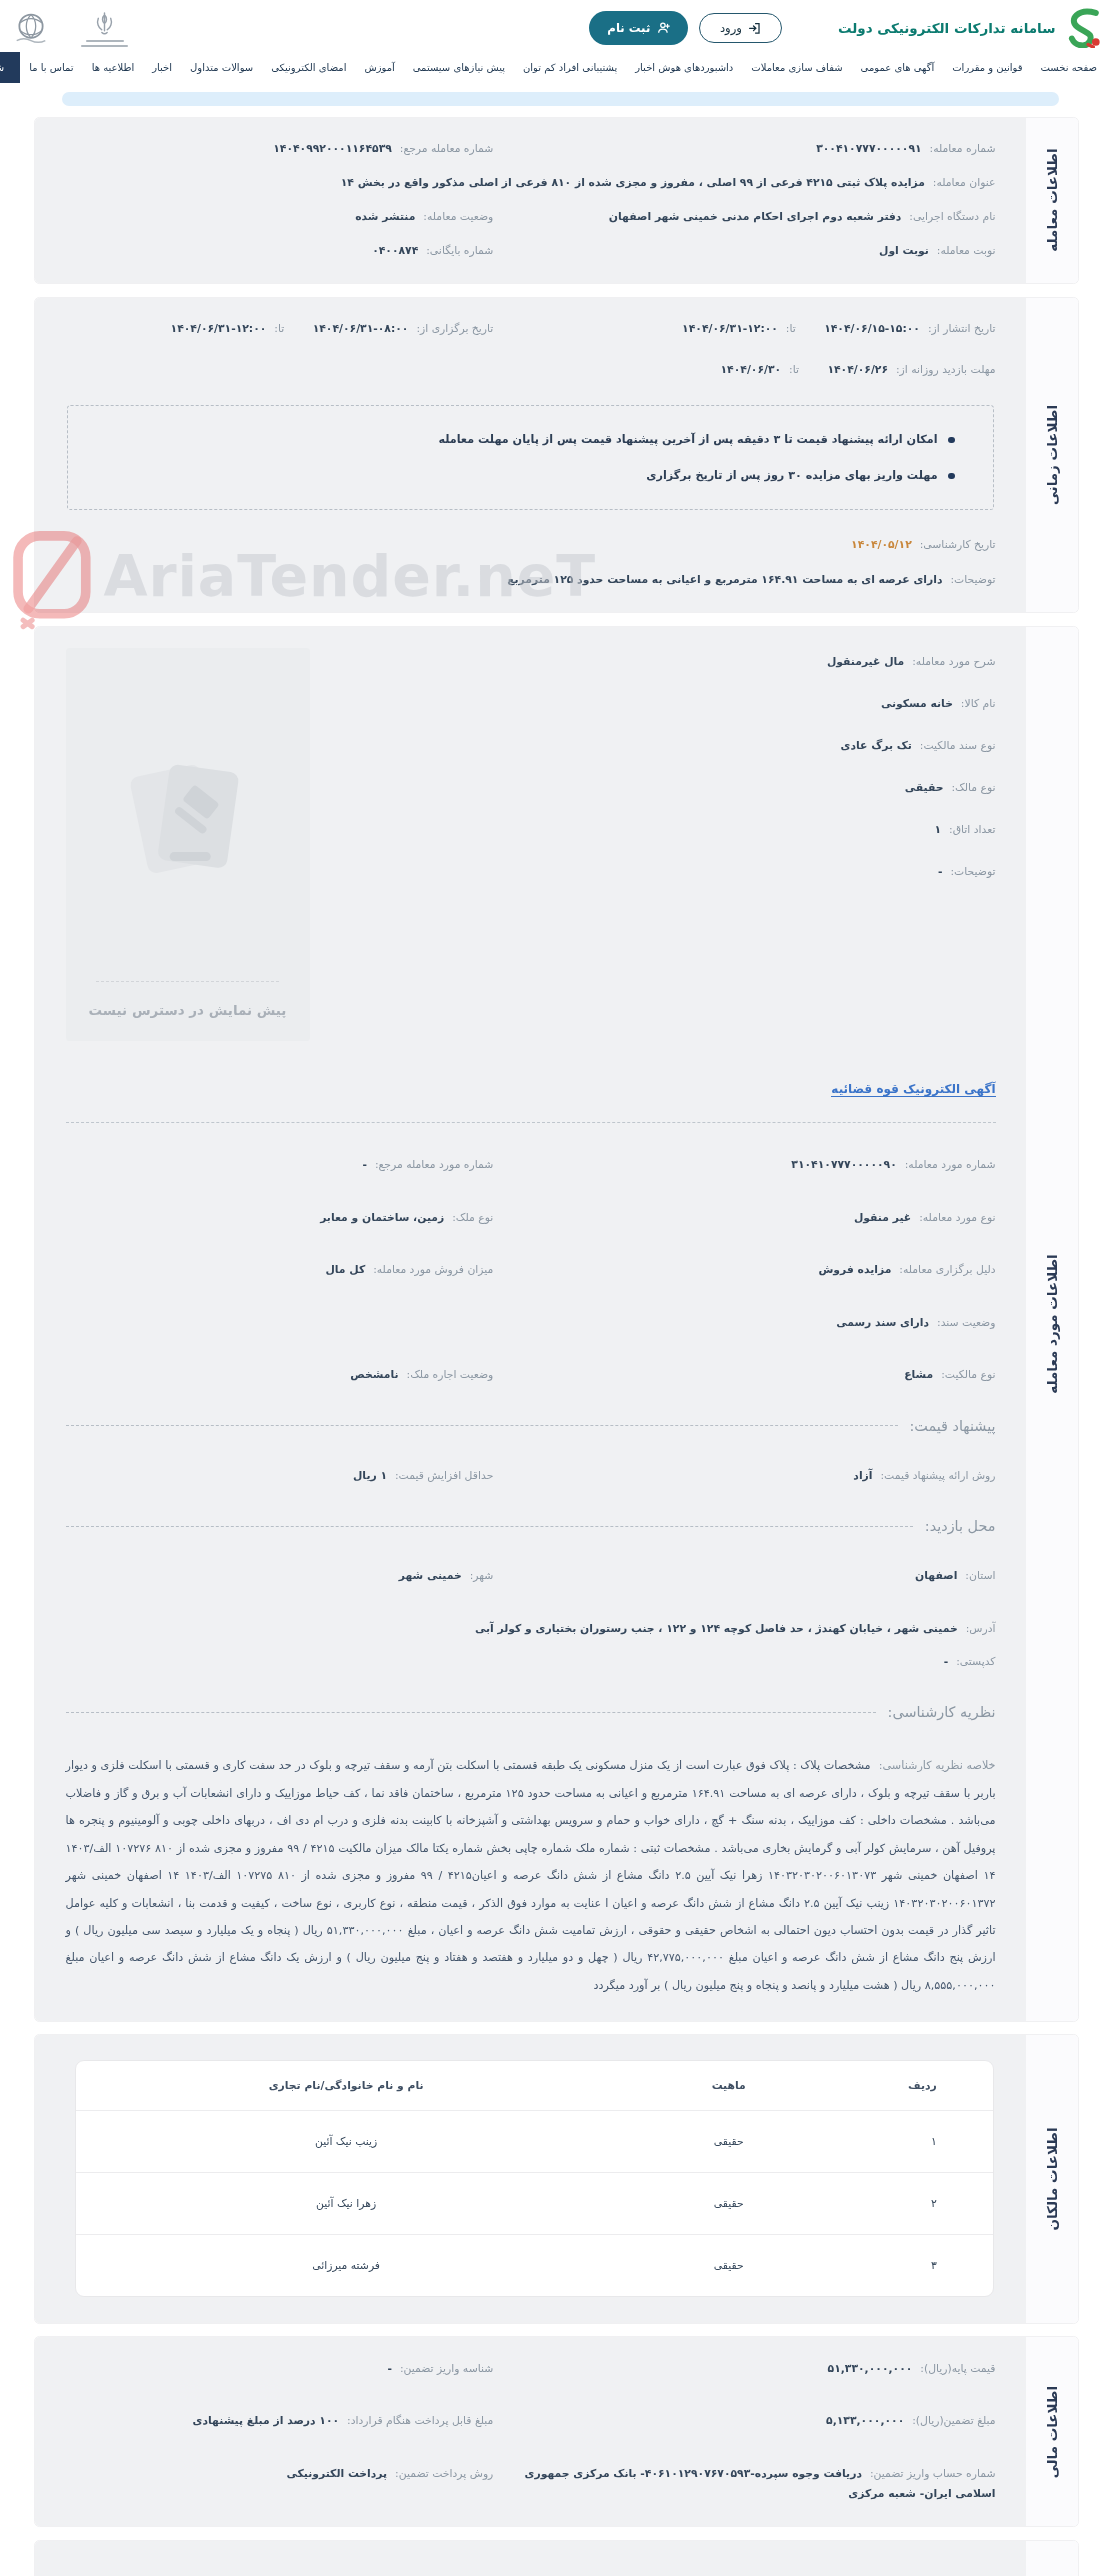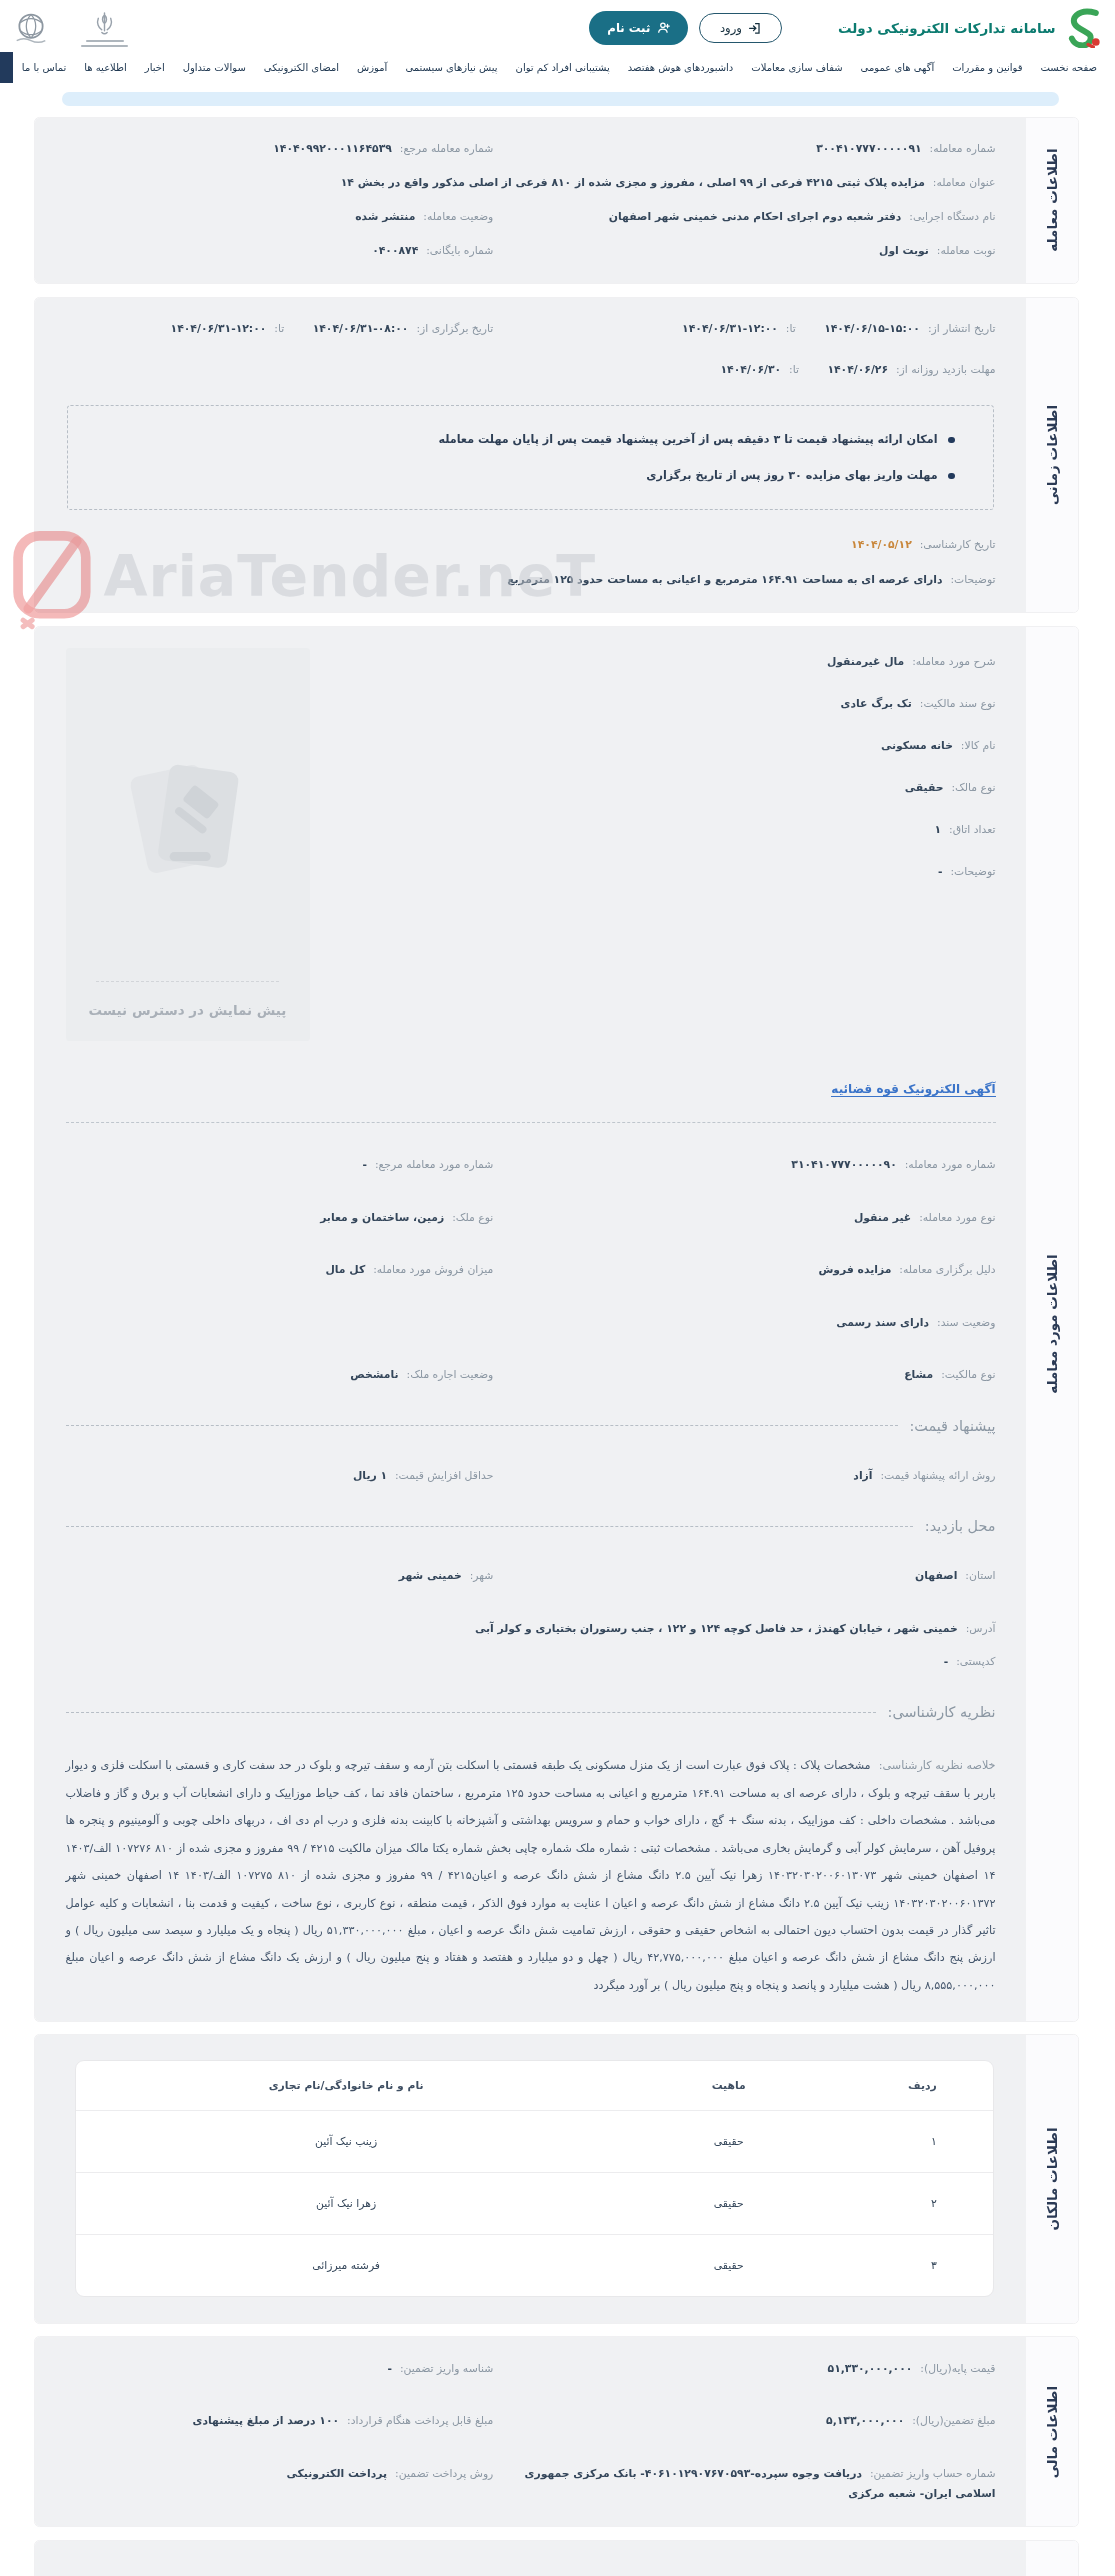--- a/index.html
+++ b/index.html
@@ -139,21 +139,21 @@
         </svg>
       </div>
     </div>
   </header>
 
   <nav class="nav">
     <a>صفحه نخست</a>
     <a>قوانین و مقررات</a>
     <a>آگهی های عمومی</a>
     <a>شفاف سازی معاملات</a>
-    <a>داشبوردهای هوش هفتصد</a>
+    <a>داشبوردهای هوش اخبار</a>
     <a>پشتیبانی افراد کم توان</a>
     <a>پیش نیازهای سیستمی</a>
     <a>آموزش</a>
     <a>امضای الکترونیکی</a>
     <a>سوالات متداول</a>
     <a>اخبار</a>
     <a>اطلاعیه ها</a>
     <a>تماس با ما</a>
     <div class="date-badge">شنبه ۱۵ شهریور ۱۴۰۴</div>
   </nav>
@@ -252,26 +252,26 @@
       </div>
       <div class="card-content">
 
         <div class="subject-top">
           <div class="subject-fields">
             <div class="f">
               <span class="fl">شرح مورد معامله:</span>
               <span class="fv">مال غیرمنقول</span>
             </div>
             <div class="f">
+              <span class="fl">نام کالا:</span>
+              <span class="fv">خانه مسکونی</span>
+            </div>
+            <div class="f">
               <span class="fl">نوع سند مالکیت:</span>
               <span class="fv">تک برگ عادی</span>
-            </div>
-            <div class="f">
-              <span class="fl">نام کالا:</span>
-              <span class="fv">خانه مسکونی</span>
             </div>
             <div class="f">
               <span class="fl">نوع مالک:</span>
               <span class="fv">حقیقی</span>
             </div>
             <div class="f">
               <span class="fl">تعداد اتاق:</span>
               <span class="fv">۱</span>
             </div>
             <div class="f">

